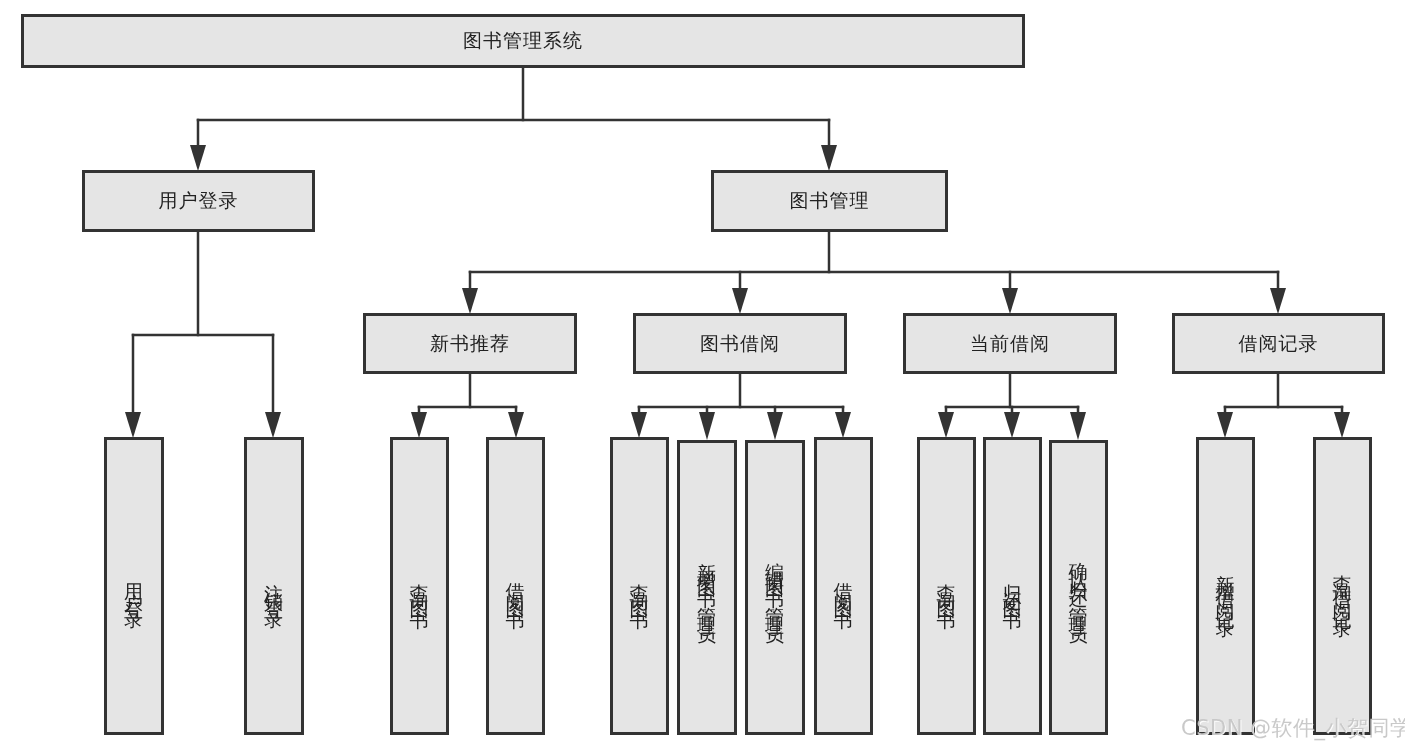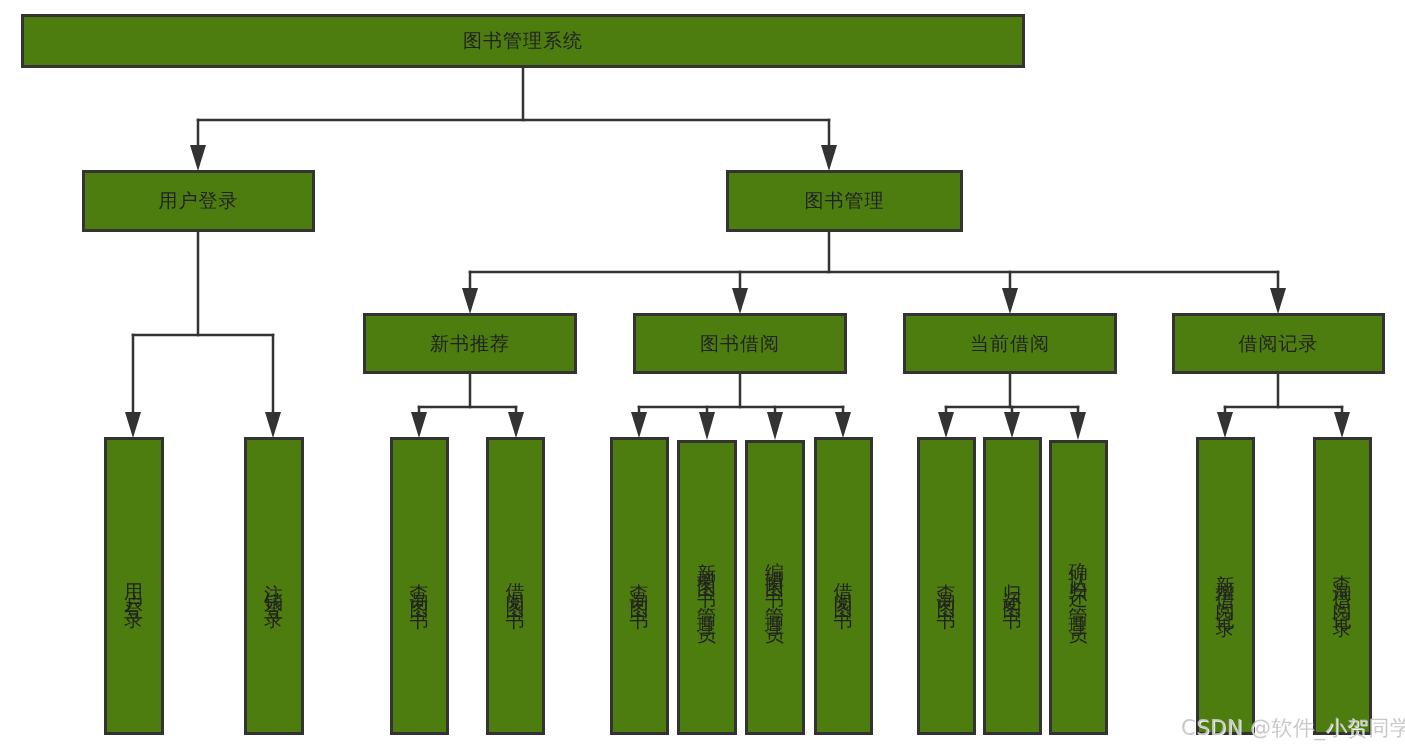--- a/index.html
+++ b/index.html
@@ -7,21 +7,21 @@
     position:relative;
     width:1405px;height:747px;
     background:#ffffff;
     font-family:"DejaVu Sans","Liberation Sans",sans-serif;
     overflow:hidden;
   }
   .wires{position:absolute;left:0;top:0;width:1405px;height:747px;}
   .node{
     position:absolute;
     box-sizing:border-box;
-    background:#4d7c0f;
+    background:#e5e5e5;
     border:3px solid #333333;
     display:flex;align-items:center;justify-content:center;
     color:#222222;
     font-size:19px;
     z-index:2;
   }
   .node-h{letter-spacing:1px;}
   .node-v span{
     writing-mode:vertical-rl;
     text-orientation:mixed;
@@ -114,21 +114,21 @@
     </g>
   </svg>
 
   <div class="node node-h" style="left:21px;top:14px;width:1004px;height:54px;">
     <span>图书管理系统</span>
   </div>
 
   <div class="node node-h" style="left:82px;top:170px;width:233px;height:62px;">
     <span>用户登录</span>
   </div>
-  <div class="node node-h" style="left:726px;top:170px;width:237px;height:62px;">
+  <div class="node node-h" style="left:711px;top:170px;width:237px;height:62px;">
     <span>图书管理</span>
   </div>
 
   <div class="node node-h" style="left:633px;top:313px;width:214px;height:61px;">
     <span>图书借阅</span>
   </div>
   <div class="node node-h" style="left:363px;top:313px;width:214px;height:61px;">
     <span>新书推荐</span>
   </div>
   <div class="node node-h" style="left:903px;top:313px;width:214px;height:61px;">

